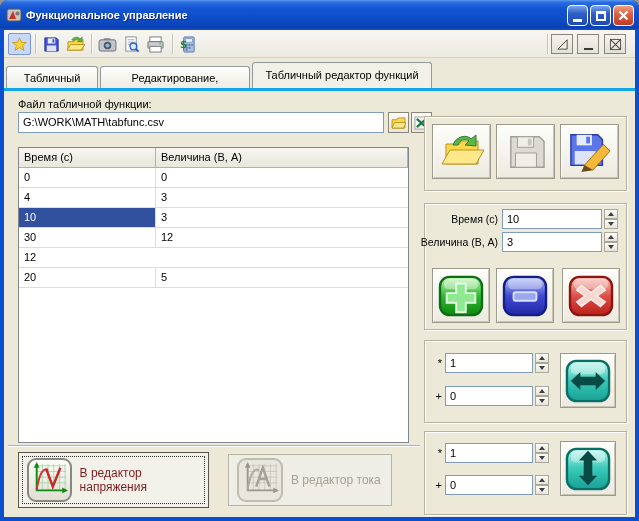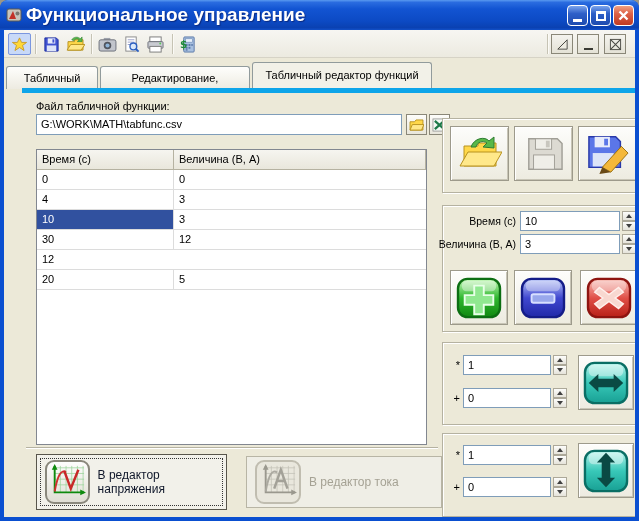--- a/index.html
+++ b/index.html
@@ -1,60 +1,60 @@
 <!DOCTYPE html>
 <html><head>
 <meta charset="utf-8">
 <style>
   html,body{margin:0;padding:0;background:#9A9687;font-family:"Liberation Sans",sans-serif;}
   *{box-sizing:border-box;}
   .abs{position:absolute;}
   .window{position:relative;width:639px;height:521px;background:#0A4FD0;border-radius:8px 8px 0 0;overflow:hidden;}
   .titlebar{position:absolute;left:0;top:0;right:0;height:30px;border-radius:7px 7px 0 0;
     background:linear-gradient(180deg,#5A9AF0 0%,#2A6CE0 8%,#1254D2 30%,#0C4AC4 70%,#0A41B2 92%,#1250C8 100%);}
-  .title-text{position:absolute;left:26px;top:0;line-height:30px;color:#fff;font-weight:bold;font-size:19px;text-shadow:1px 1px 1px #0A2A80;}
+  .title-text{position:absolute;left:26px;top:0;line-height:30px;color:#fff;font-weight:bold;font-size:11px;text-shadow:1px 1px 1px #0A2A80;}
   .tb-btn{position:absolute;top:5px;width:21px;height:21px;border-radius:4px;border:1px solid #fff;
     background:linear-gradient(180deg,#7AA4EC,#2E5FC8 40%,#1E4CB0);display:flex;align-items:center;justify-content:center;}
   .tb-btn.close{background:linear-gradient(180deg,#F0A080,#DE6248 40%,#C03A22);}
   .glyph-min{width:9px;height:3px;background:#fff;margin-top:10px;}
   .glyph-max{width:10px;height:10px;border:2px solid #fff;border-top-width:3px;}
   .client{position:absolute;left:4px;right:4px;top:30px;bottom:4px;background:#ECE9D8;overflow:hidden;}
   
   .toolbar{position:absolute;left:0;top:0;right:0;height:28px;background:linear-gradient(#F7F6F2,#ECEAE0);border-bottom:1px solid #D6D3C6;}
   .tool-btn{position:absolute;top:3px;width:23px;height:22px;display:flex;align-items:center;justify-content:center;border:1px solid transparent;border-radius:2px;}
   .tool-btn.bordered{border:1px solid #7A96DF;background:#C8D9F8;}
   .tool-sep{position:absolute;top:4px;width:2px;height:20px;border-left:1px solid #C6C3B4;border-right:1px solid #FBFAF6;}
   .flat-btn{position:absolute;top:4px;width:22px;height:20px;border:1px solid #8A8778;background:linear-gradient(#F4F3EE,#E4E2D6);display:flex;align-items:center;justify-content:center;}
   
   .tab{position:absolute;border:1px solid #919B9C;border-bottom:none;border-radius:3px 3px 0 0;
     background:linear-gradient(#FEFEFC,#EDEBE1);font-size:11px;text-align:center;color:#000;}
   .tab.inactive{top:36px;height:23px;line-height:22px;}
   .tab.active{top:32px;height:26px;line-height:24px;background:#F2F1E8;z-index:3;}
-  .page{position:absolute;left:0;right:0;top:58px;bottom:0;background:#ECE9D8;border-top:5px solid #0ea5e9;margin-left:18px;}
+  .page{position:absolute;left:0;right:0;top:58px;bottom:0;background:#ECE9D8;border-top:3px solid #0ea5e9;}
   
   .label{font-size:11px;color:#000;}
   .field{background:#fff;border:1px solid #7F9DB9;font-size:11px;padding:3px 3px 0 4px;color:#000;}
   .mini-btn{border:1px solid #8A8778;background:linear-gradient(#FDFDFA,#E8E6DB);display:flex;align-items:center;justify-content:center;}
   .spin{display:flex;flex-direction:column;width:14px;height:20px;}
   .spin > div{flex:1;border:1px solid #ACA899;background:linear-gradient(#FDFDFB,#E5E3DA);display:flex;align-items:center;justify-content:center;}
   .arr-up{width:0;height:0;border-left:3px solid transparent;border-right:3px solid transparent;border-bottom:4px solid #404040;}
   .arr-dn{width:0;height:0;border-left:3px solid transparent;border-right:3px solid transparent;border-top:4px solid #404040;}
   
   .grid{position:absolute;background:#fff;border:1px solid #828790;}
   .grid-row{display:flex;height:20px;}
   .grid-cell{font-size:11px;padding:3px 0 0 5px;border-right:1px solid #DCDCDC;border-bottom:1px solid #DCDCDC;overflow:hidden;white-space:nowrap;}
   .grid-head .grid-cell{background:linear-gradient(#F6F5F0,#E9E7DC);border-right:1px solid #B5B2A1;border-bottom:1px solid #B5B2A1;}
   .cell-sel{background:#31519F;color:#fff;}
   .c1{width:137px;} .c2{flex:1;border-right:none;}
   
   .gbox{position:absolute;border:1px solid #B5B2A1;box-shadow:inset 1px 1px 0 #FFFFFF, 1px 1px 0 #FFFFFF;background:#ECE9D8;}
   .big-btn{position:absolute;border:1px solid #9D9A8B;background:linear-gradient(#FDFDFB,#EDEBE0);box-shadow:inset 1px 1px 0 #fff, inset -1px -1px 0 #C8C5B6;display:flex;align-items:center;justify-content:center;}
   
   .bottom-sep{position:absolute;border-top:1px solid #B5B2A1;border-bottom:1px solid #FFFFFF;}
-  .nav-btn{position:absolute;display:flex;align-items:center;border:1px solid #58554B;background:#F2F1EA;font-size:12px;color:#0f172a;padding-left:8px;gap:8px;}
+  .nav-btn{position:absolute;display:flex;align-items:center;border:1px solid #58554B;background:#F2F1EA;font-size:12px;color:#7f1d1d;padding-left:8px;gap:8px;}
   .nav-btn .focusrect{position:absolute;left:3px;top:3px;right:3px;bottom:3px;border:1px dotted #333;}
   .nav-btn.disabled{border:1px solid #B8B5A5;background:#EFEEE6;color:#A5A294;}
   .icon-frame{width:46px;height:44px;border-radius:9px;border:2px solid #8A887C;background:linear-gradient(#FDFDFC,#E0DED4);display:flex;align-items:center;justify-content:center;}
   .icon-frame.gray{border-color:#C0BDB0;background:#E9E7DD;}
 </style>
 </head>
 <body>
 
 <div class="window">
 
@@ -223,21 +223,21 @@
             <path d="M7 2 V30 H38" stroke="#0E8A0E" stroke-width="2" fill="none"></path>
             <polygon points="7,0 4,6 10,6" fill="#0E8A0E"></polygon>
               <polygon points="40,30 34,27 34,33" fill="#0E8A0E"></polygon>
             <path d="M7 29 C10 12 14 5 19 9" stroke="#D03030" stroke-width="2" fill="none"></path>
             <path d="M17 7 L24 26 L32 6" stroke="#C82828" stroke-width="2.6" fill="none"></path>
           </svg>
         </div>
         <span>В редактор напряжения</span>
       </div>
 
-      <div class="nav-btn disabled" style="left:224px;top:363px;width:196px;height:52px">
+      <div class="nav-btn disabled" style="left:224px;top:363px;width:164px;height:52px">
         <div class="icon-frame gray">
           <svg width="38" height="36" viewBox="0 0 40 38">
             <path d="M7 4 H38 M7 10 H38 M7 16 H38 M7 22 H38 M13 2 V30 M19 2 V30 M25 2 V30 M31 2 V30 M37 2 V30" stroke="#C4C2B8" stroke-width="0.8" fill="none"></path>
             <path d="M7 2 V30 H38" stroke="#9A988E" stroke-width="2" fill="none"></path>
             <polygon points="7,0 4,6 10,6" fill="#9A988E"></polygon>
               <polygon points="40,30 34,27 34,33" fill="#9A988E"></polygon>
             <path d="M7 29 C10 12 14 5 19 9" stroke="#ABA9A0" stroke-width="2" fill="none"></path>
             <path d="M16 26 L23 6 L30 26 M18.5 18 H27.5" stroke="#A3A198" stroke-width="2.6" fill="none"></path>
           </svg>
         </div>

